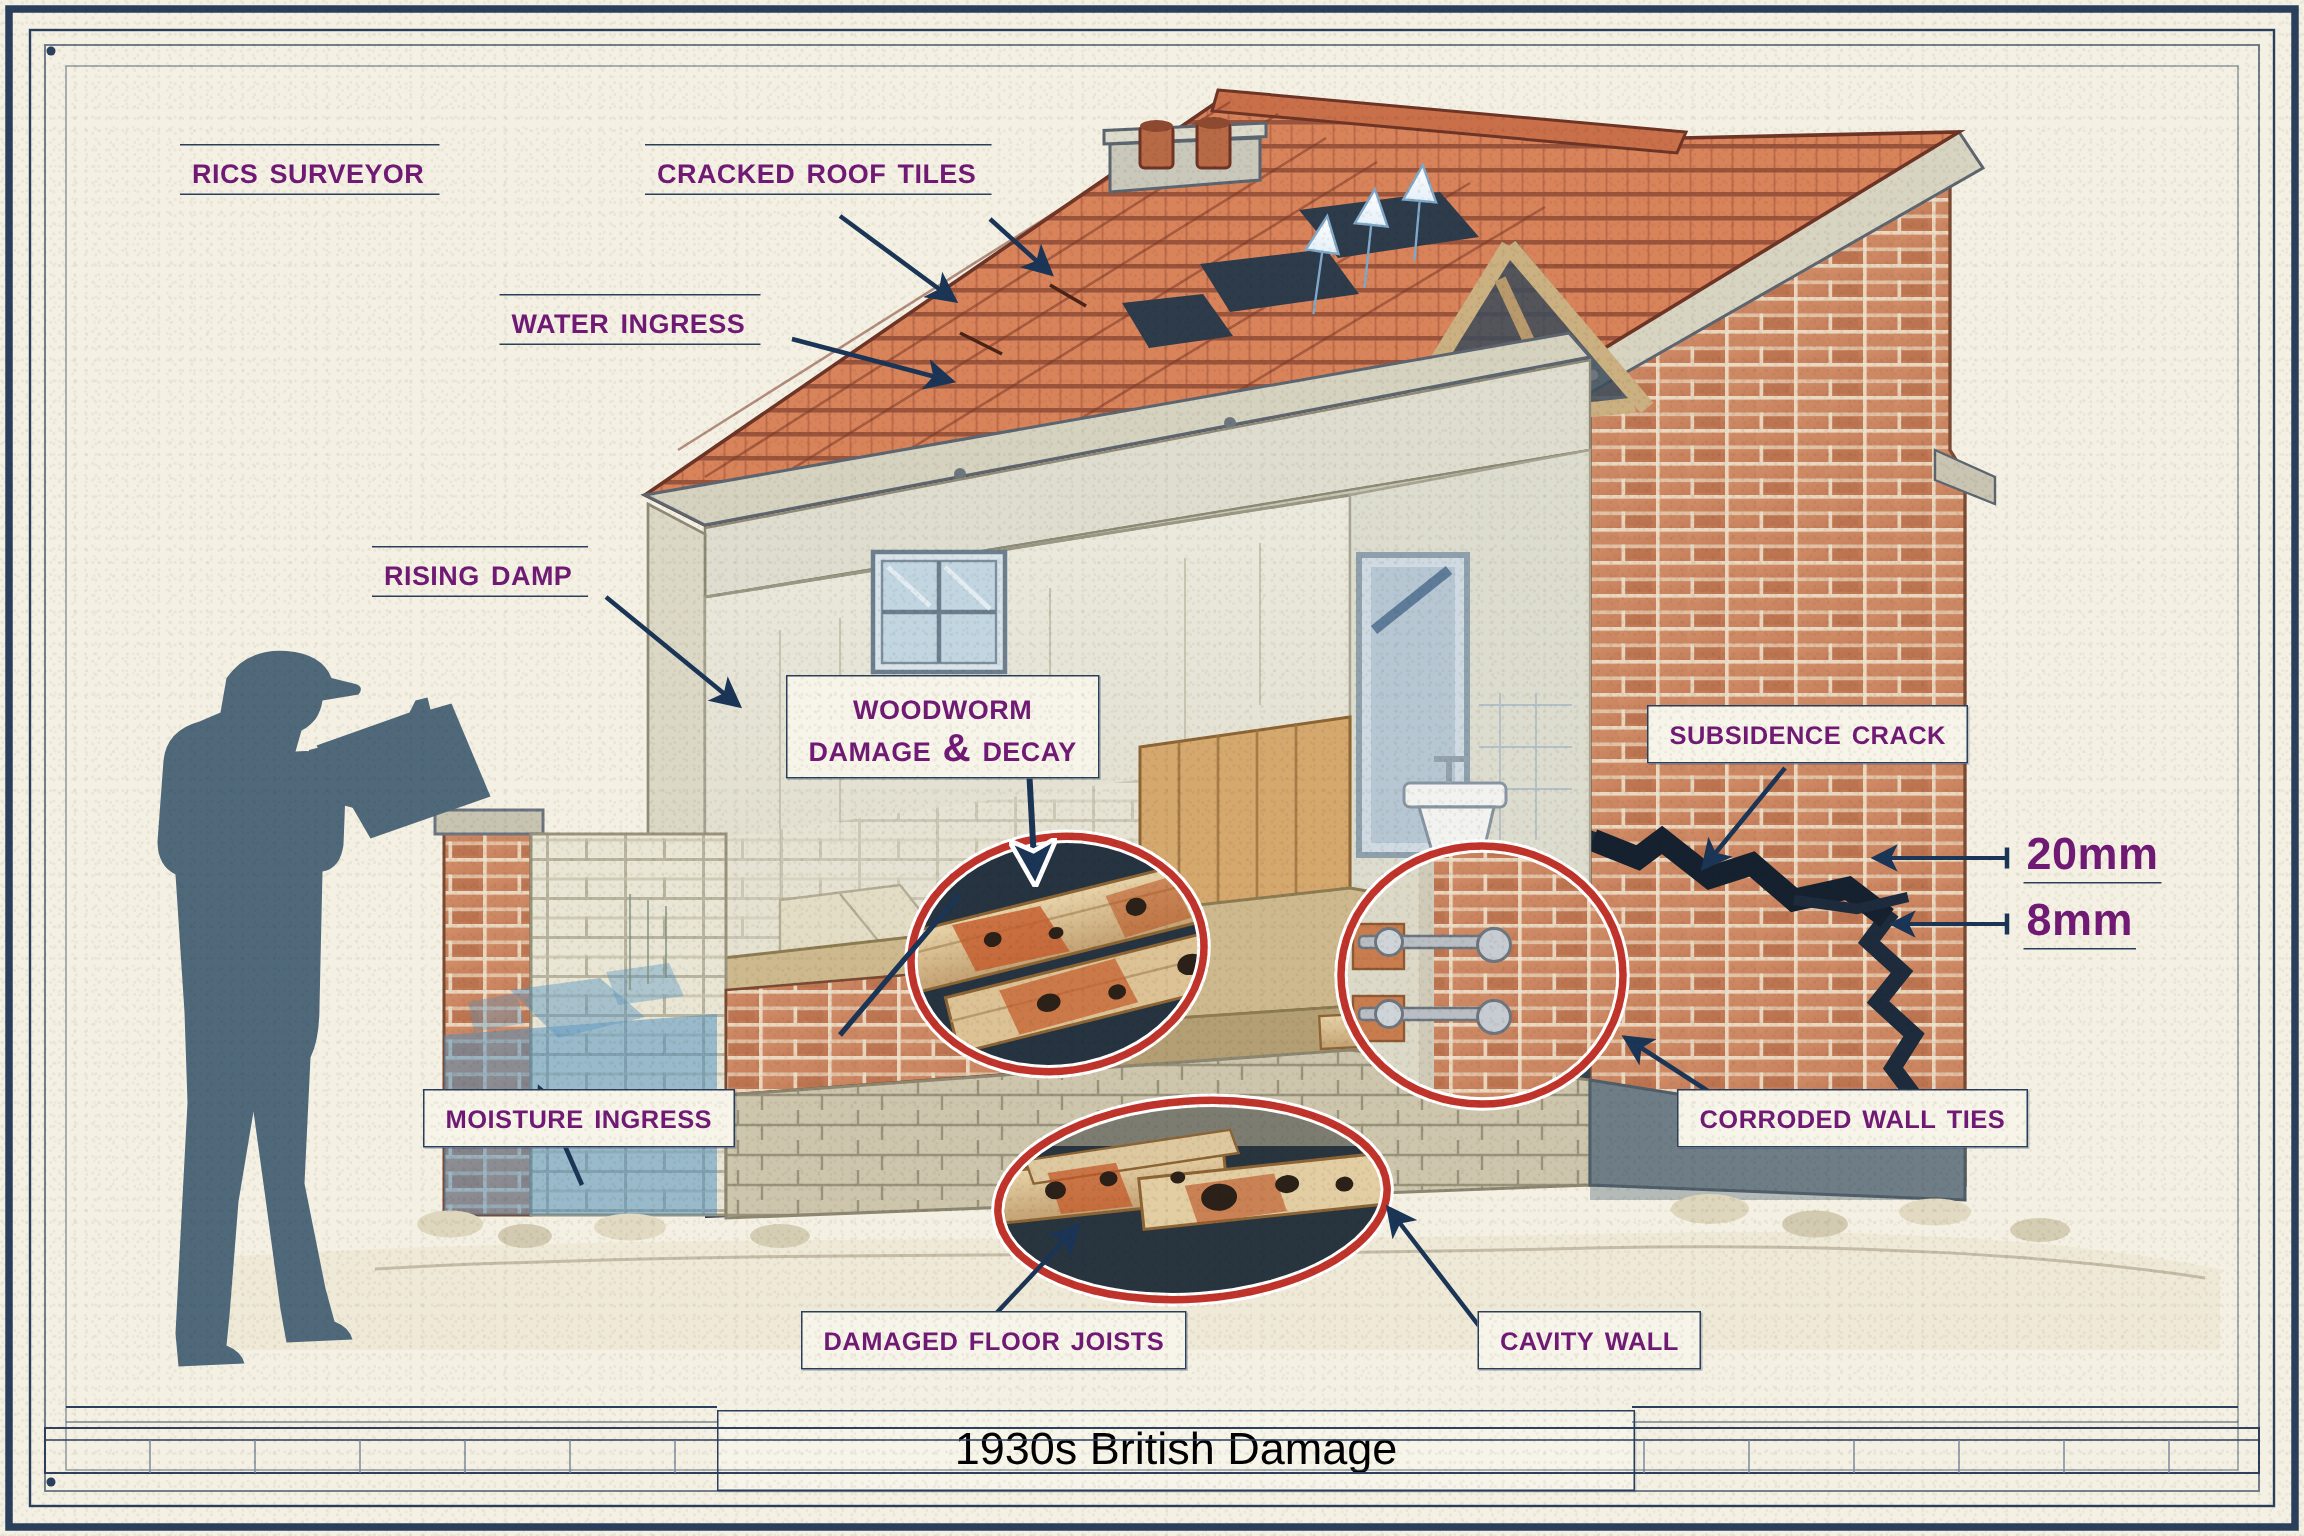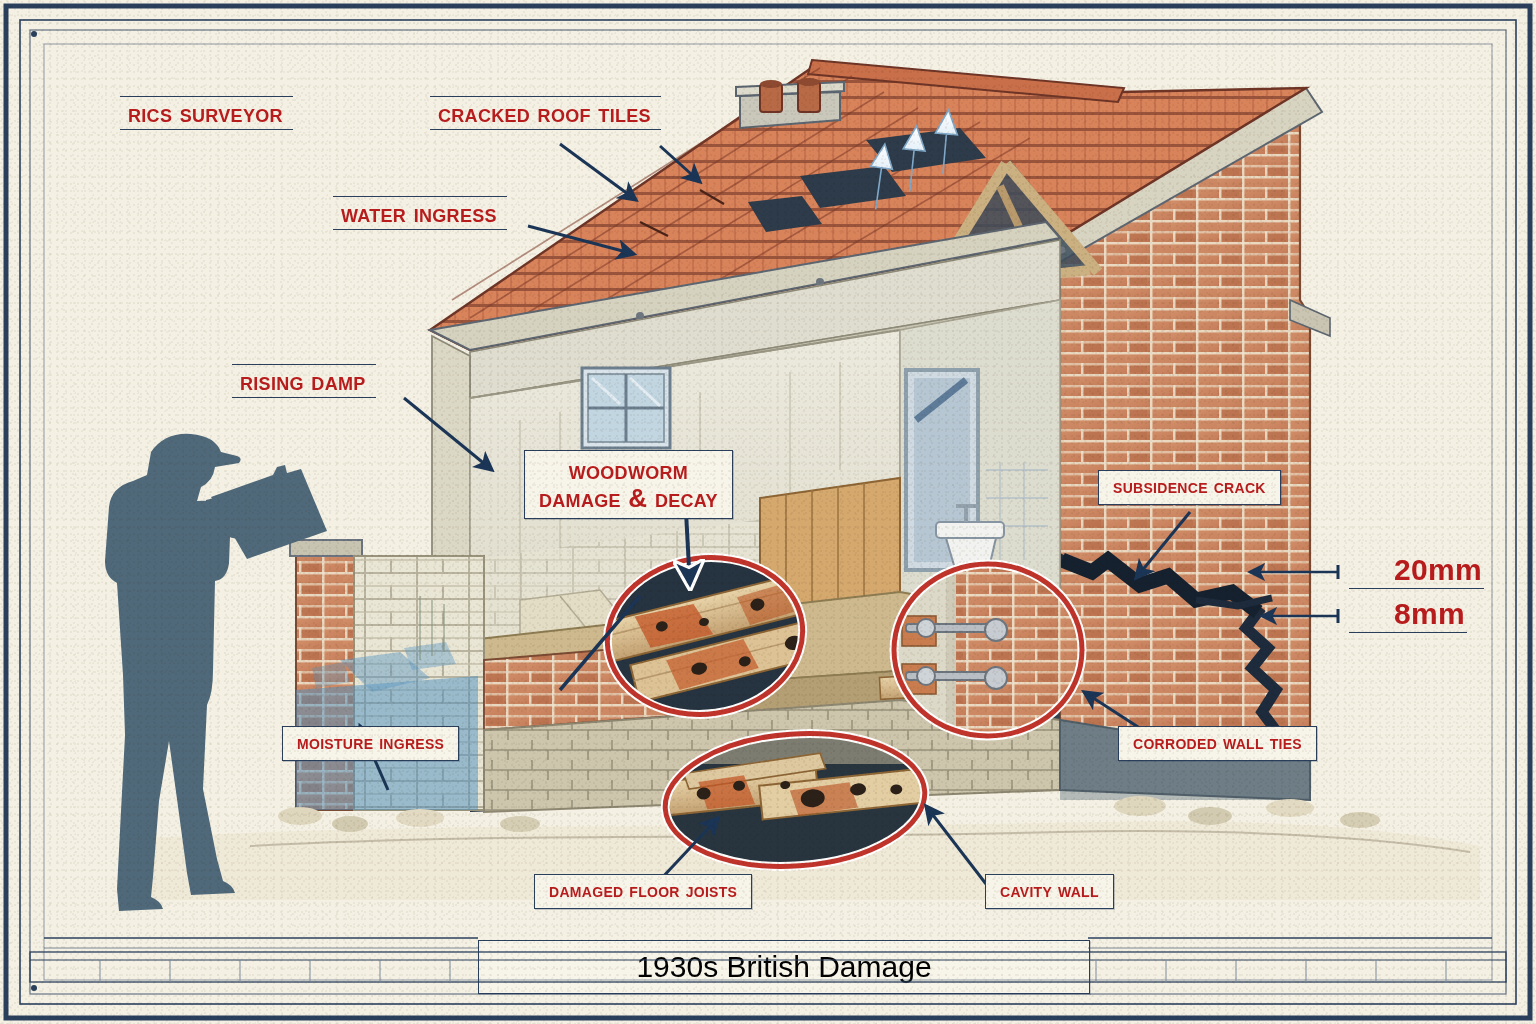--- a/index.html
+++ b/index.html
@@ -20,46 +20,46 @@
       radial-gradient(circle at 84% 52%, rgba(150,140,110,.28) 0 1px, transparent 1px),
       radial-gradient(circle at 23% 88%, rgba(150,140,110,.30) 0 1px, transparent 1px);
     background-size:7px 7px,11px 11px,9px 9px,13px 13px,8px 8px;
   }
   svg.layer{position:absolute;left:0;top:0;width:1536px;height:1024px;}
 
   
   .lbl{position:absolute;z-index:40;white-space:nowrap;}
   .lbl .txt{
     font-family:"Liberation Sans",sans-serif;
-    color:#b91c1c;font-weight:bold;letter-spacing:.3px;
+    color:#701a75;font-weight:bold;letter-spacing:.3px;
     font-variant:small-caps;text-transform:lowercase;
     line-height:1.08;
   }
   .lbl .txt::first-letter{}
   
   .lbl.rule{padding:3px 10px 3px 8px;}
   .lbl.rule::before,.lbl.rule::after{
     content:"";position:absolute;left:0;right:0;height:0;
     border-top:1.6px solid #2a3f5c;
   }
   .lbl.rule::before{top:0;}
   .lbl.rule::after{bottom:0;}
   
   .lbl.boxed{
     background:#f7f4e9;border:1.5px solid #2a3f5c;
     padding:5px 14px 6px 14px;
     box-shadow:1px 1px 0 rgba(40,60,90,.25);
   }
   .lbl.plain{background:#f4f1e4;padding:2px 6px;}
-  .lbl.plain .txt{font-variant:normal;text-transform:none;margin-left:43px;}
+  .lbl.plain .txt{font-variant:normal;text-transform:none;}
   .lbl.plain::after{
     content:"";position:absolute;left:4px;right:4px;bottom:-1px;height:0;
     border-top:1.6px solid #2a3f5c;
   }
-  .t26{font-size:26px;} .t24{font-size:20px;} .t30{font-size:30px;}
+  .t26{font-size:26px;} .t24{font-size:24px;} .t30{font-size:30px;}
 
   
   #titleblock{
     position:absolute;z-index:45;left:478px;top:940px;width:610px;height:52px;
     background:#f7f4e9;border:1.5px solid #2a3f5c;
     display:flex;align-items:center;justify-content:center;
     box-shadow:1px 1px 0 rgba(40,60,90,.2);
   }
   #titleblock .txt{font-size:30px;}
 </style>
@@ -511,21 +511,21 @@
   </div>
 
   <div class="lbl rule" style="left:430px;top:96px;text-align:center;">
     <div class="txt t26">Cracked Roof Tiles</div>
   </div>
 
   <div class="lbl rule" style="left:333px;top:196px;">
     <div class="txt t26">Water Ingress</div>
   </div>
 
-  <div class="lbl rule" style="left:232px;top:364px;">
+  <div class="lbl rule" style="left:248px;top:364px;">
     <div class="txt t26">Rising Damp</div>
   </div>
 
   <div class="lbl boxed" style="left:524px;top:450px;text-align:center;">
     <div class="txt t26">Woodworm</div>
     <div class="txt t26">Damage &amp; Decay</div>
   </div>
 
   <div class="lbl boxed" style="left:1098px;top:470px;">
     <div class="txt t24">Subsidence Crack</div>

